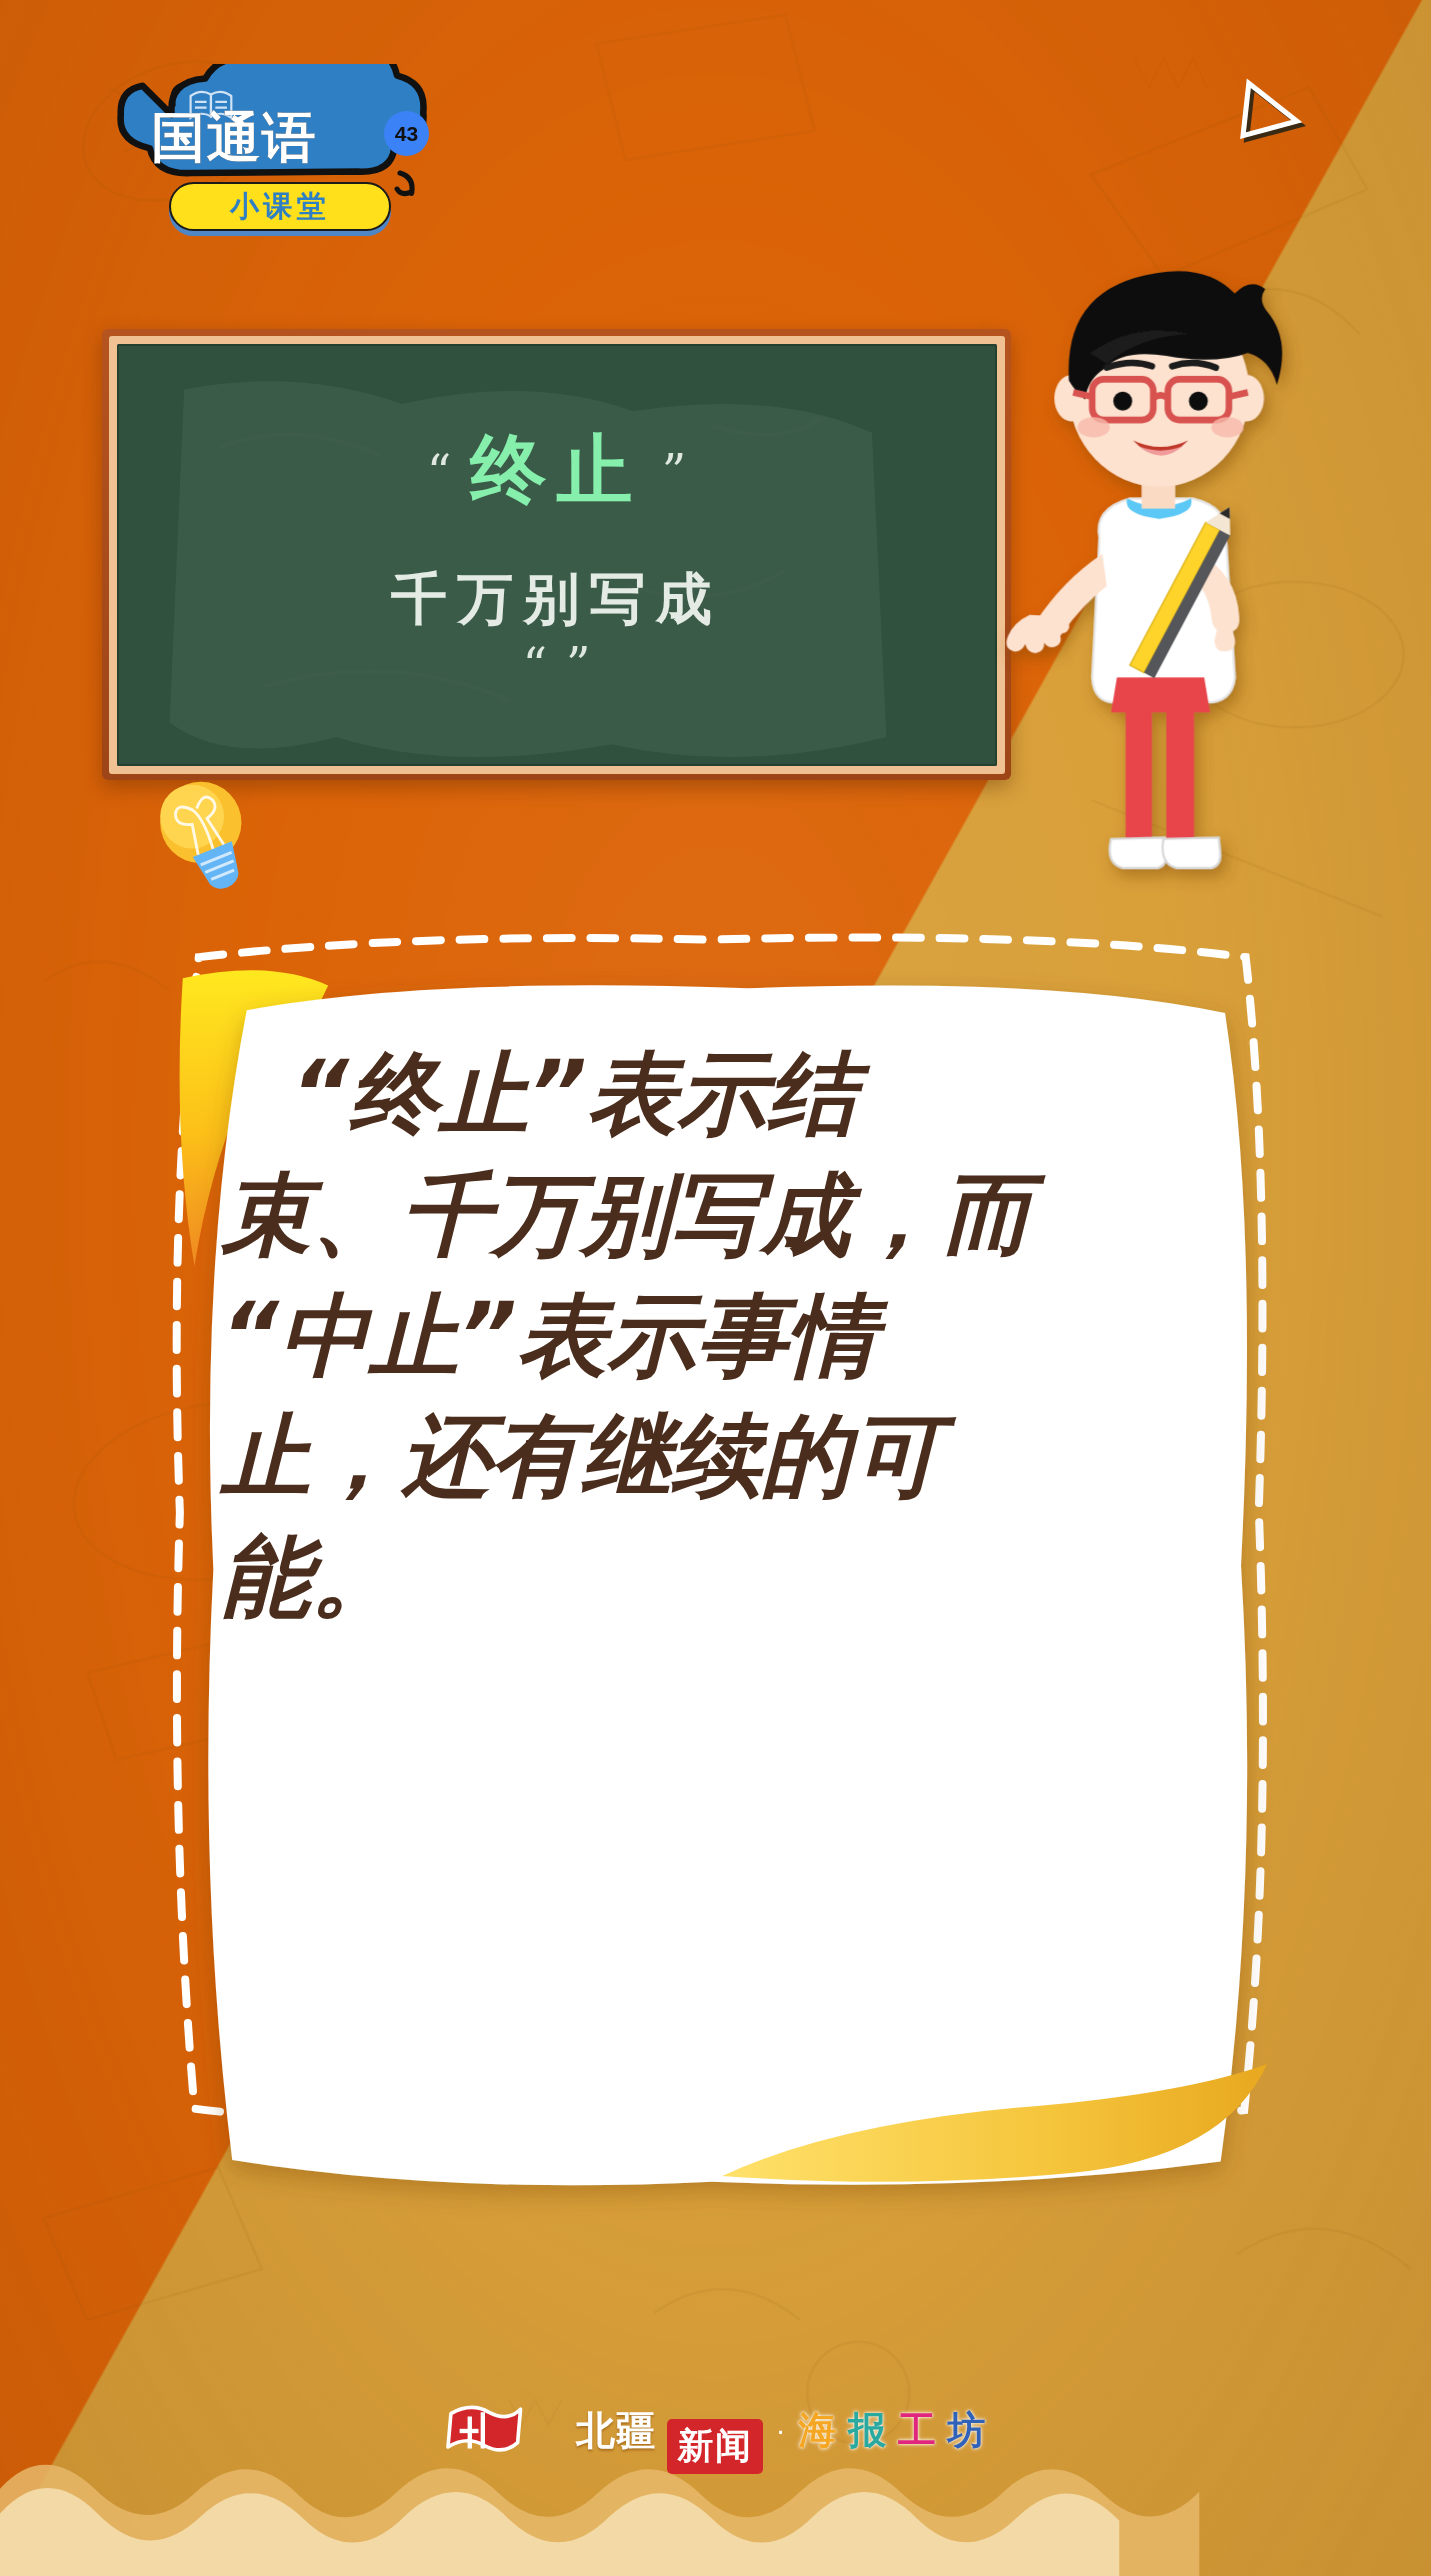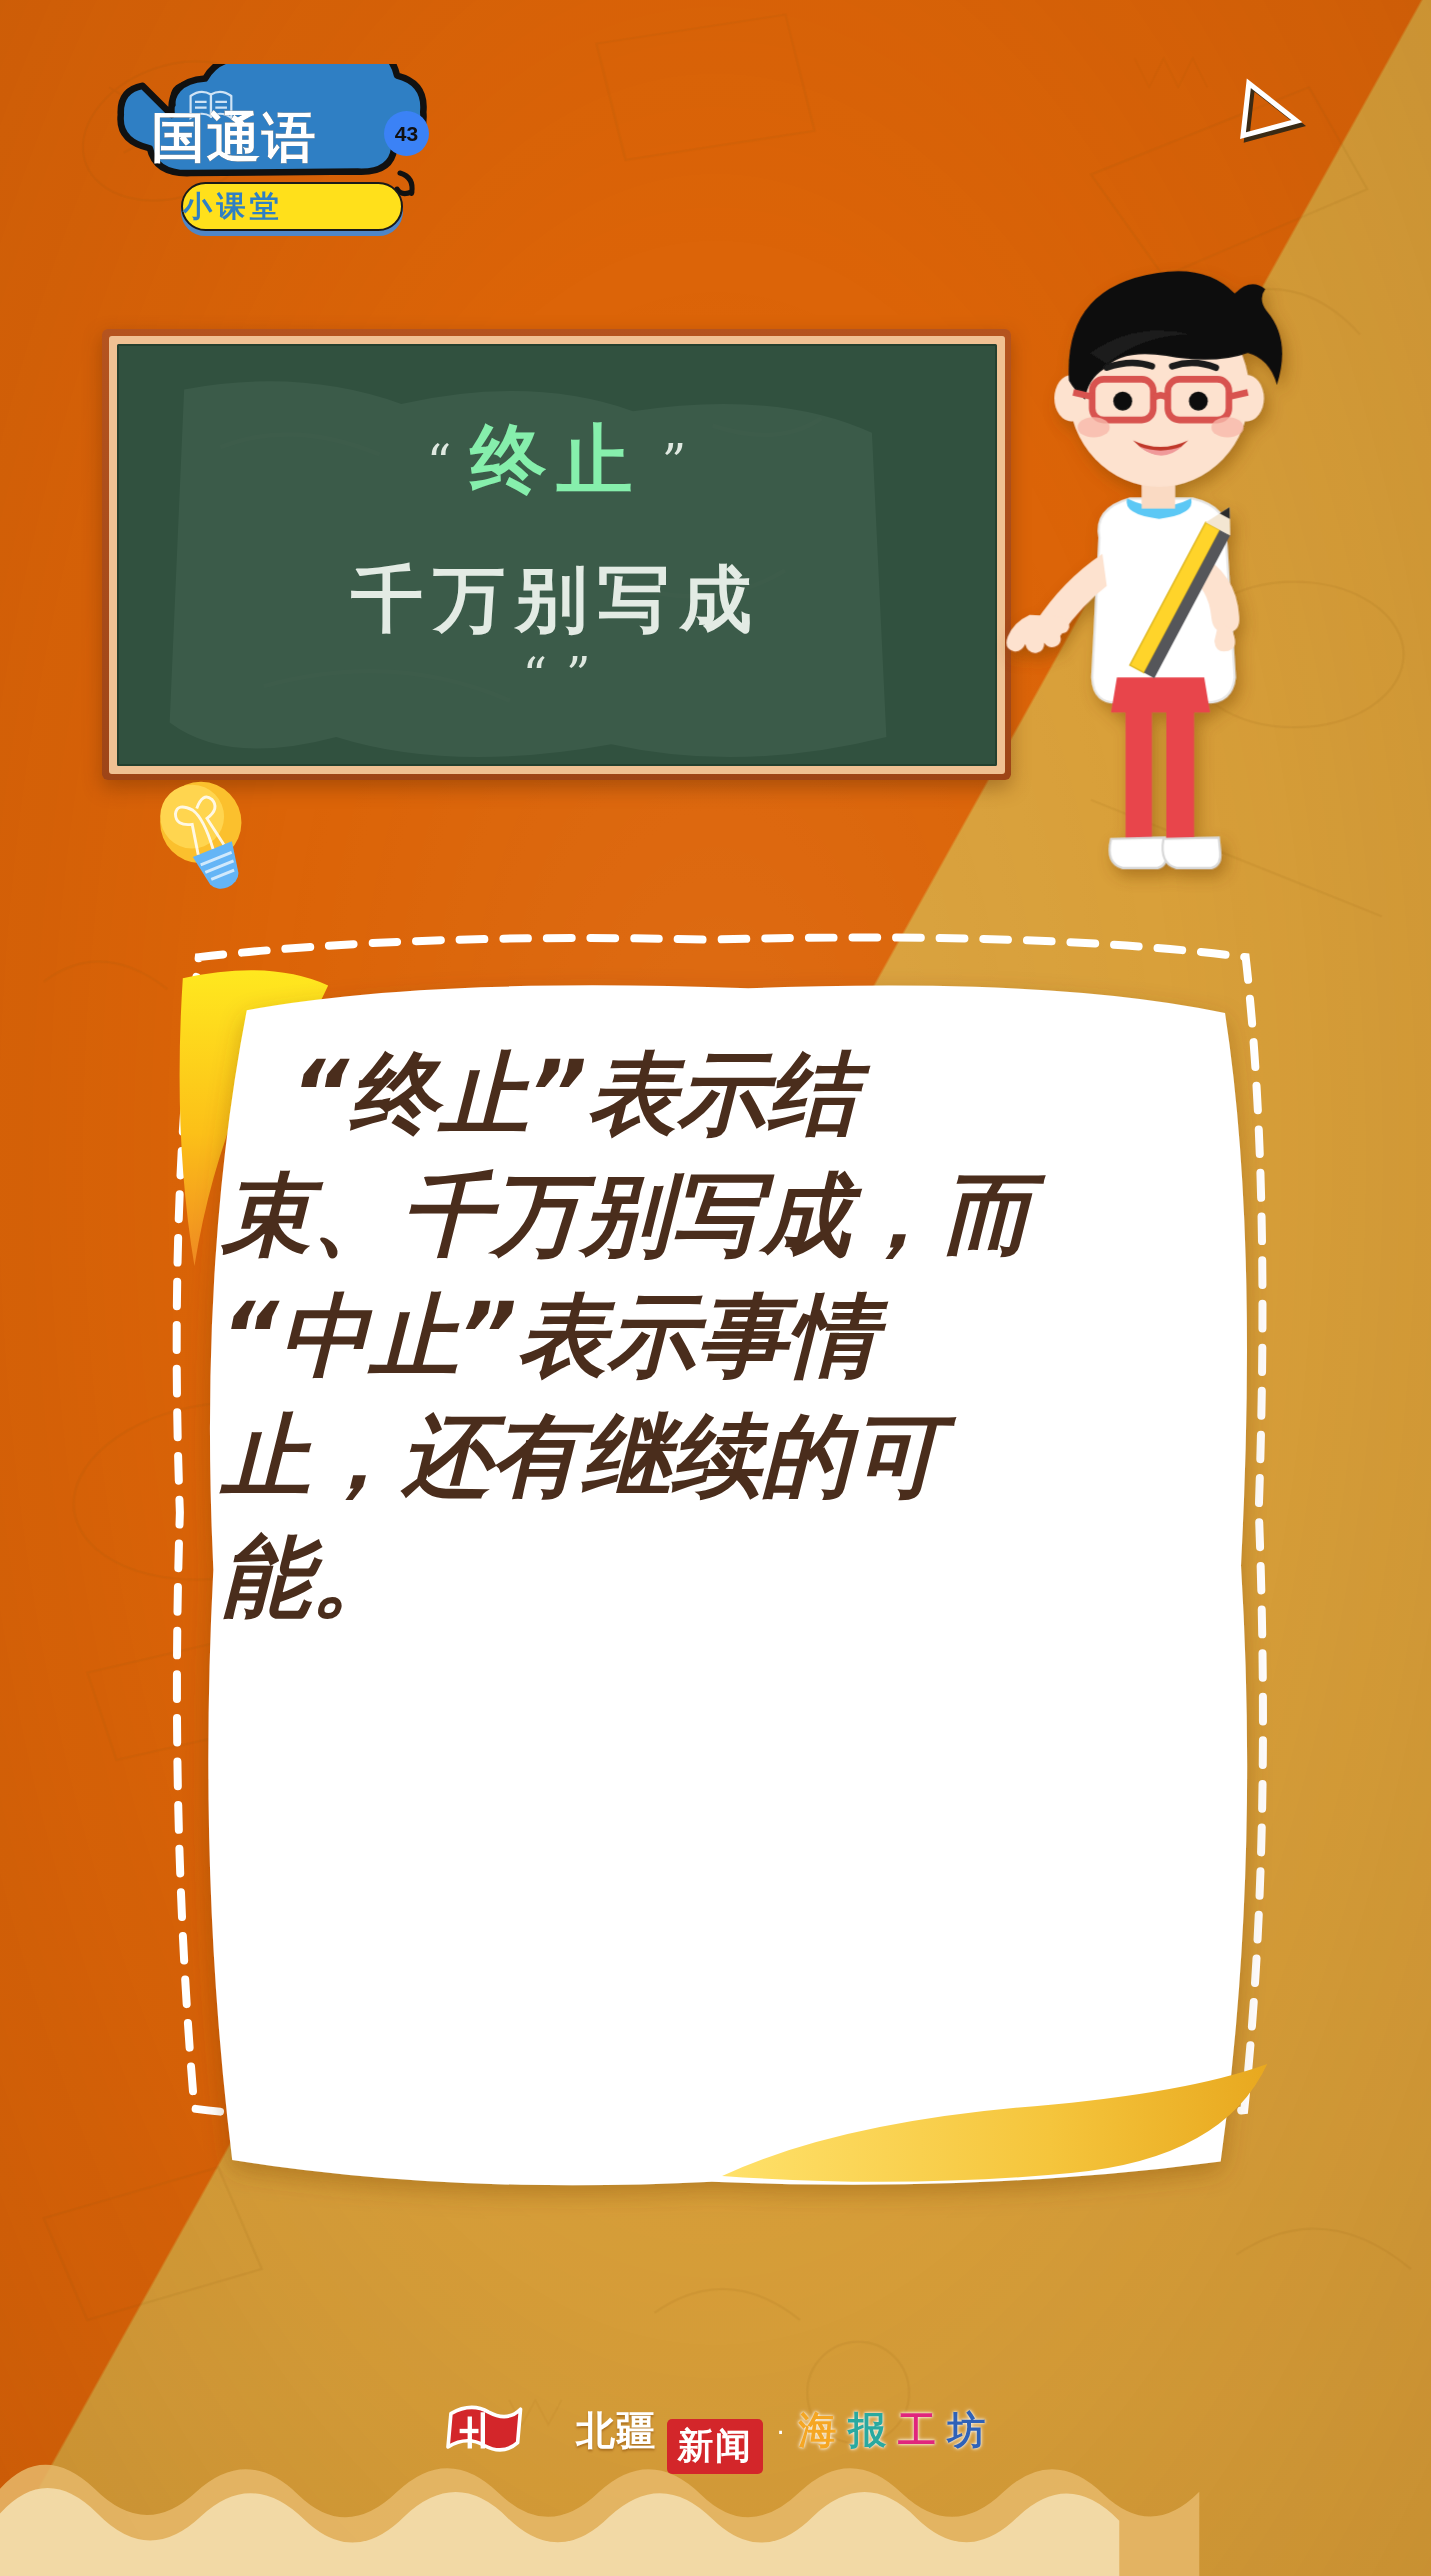--- a/index.html
+++ b/index.html
@@ -27,23 +27,23 @@
     display:flex;align-items:center;gap:2.9px;
   }
   .lg-ch{font-size:54px;font-weight:bold;color:#ffffff;line-height:1;
     text-shadow:0 0 0 #000;letter-spacing:-1.5px;}
   .badge43{
     position:absolute;right:19px;top:47px;width:45px;height:45px;border-radius:50%;
     background:#3b82f6;display:flex;align-items:center;justify-content:center;
     font-size:21px;font-weight:bold;color:#111;
   }
   .pill{
-    position:absolute;left:82px;top:118px;width:218px;height:45px;border-radius:25px;
+    position:absolute;left:70px;top:118px;width:218px;height:45px;border-radius:25px;
     background:#ffe01b;border:2.2px solid #1a1a1a;
-    display:flex;align-items:center;
+    display:flex;align-items:center;justify-content:center;
     box-shadow:0 5.1px 0 #4f86c6;
   }
   .pill span{font-size:29px;font-weight:bold;color:#2f7fc4;letter-spacing:4.4px;
     font-family:"DejaVu Sans",sans-serif;}
 
   
   .play-tri{position:absolute;left:1227px;top:73px;width:80px;height:73px;}
 
   
   .board-outer{
@@ -57,21 +57,21 @@
     width:100%;height:100%;border-radius:1.5px;position:relative;overflow:hidden;
     background:#31513f;border:2.2px solid #24402f;box-sizing:border-box;
   }
   .chalk-smudge{position:absolute;inset:0;opacity:.30;}
   .board-lines{position:absolute;inset:0;display:flex;flex-direction:column;
     align-items:center;justify-content:center;gap:2.9px;}
   .bl-row{display:flex;align-items:center;justify-content:center;gap:19px;white-space:nowrap;}
   .bl-quote{font-size:48px;color:#dfe8e0;line-height:1;font-family:"DejaVu Serif",serif;}
   .bl-orange{font-size:76px;font-weight:bold;color:#86efac;letter-spacing:10.2px;
     font-family:"DejaVu Sans",sans-serif;}
-  .bl-white{font-size:72px;font-weight:bold;color:#e3ebe4;letter-spacing:10.2px;
+  .bl-white{font-size:56px;font-weight:bold;color:#e3ebe4;letter-spacing:10.2px;
     font-family:"DejaVu Sans",sans-serif;margin-top:36px;}
 
   
   .bulb{position:absolute;left:143px;top:769px;width:124px;height:127px;}
 
   
   .boy{position:absolute;left:983px;top:225px;width:342px;height:691px;}
 
   
   .dashed-frame{position:absolute;left:129px;top:928px;width:1185px;height:1316px;}

